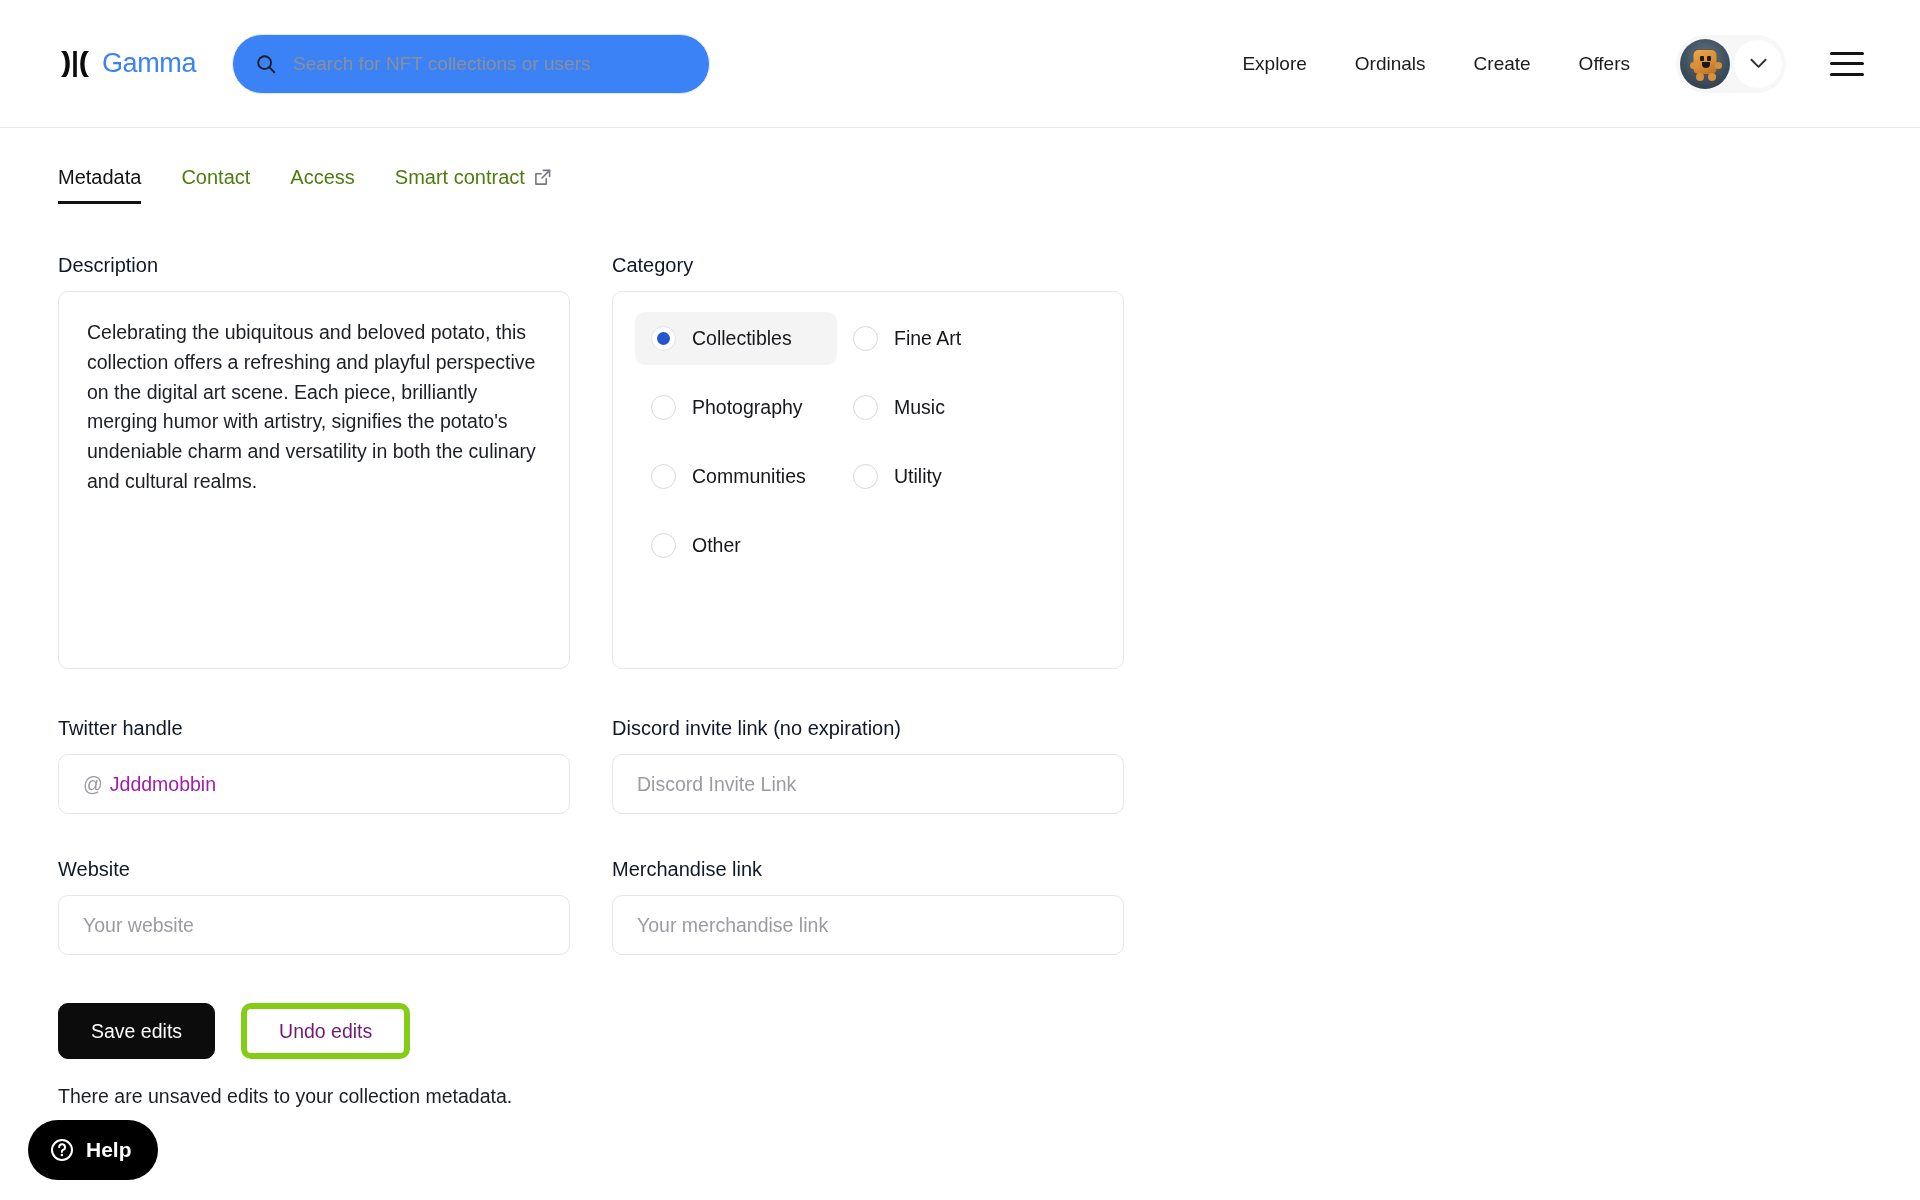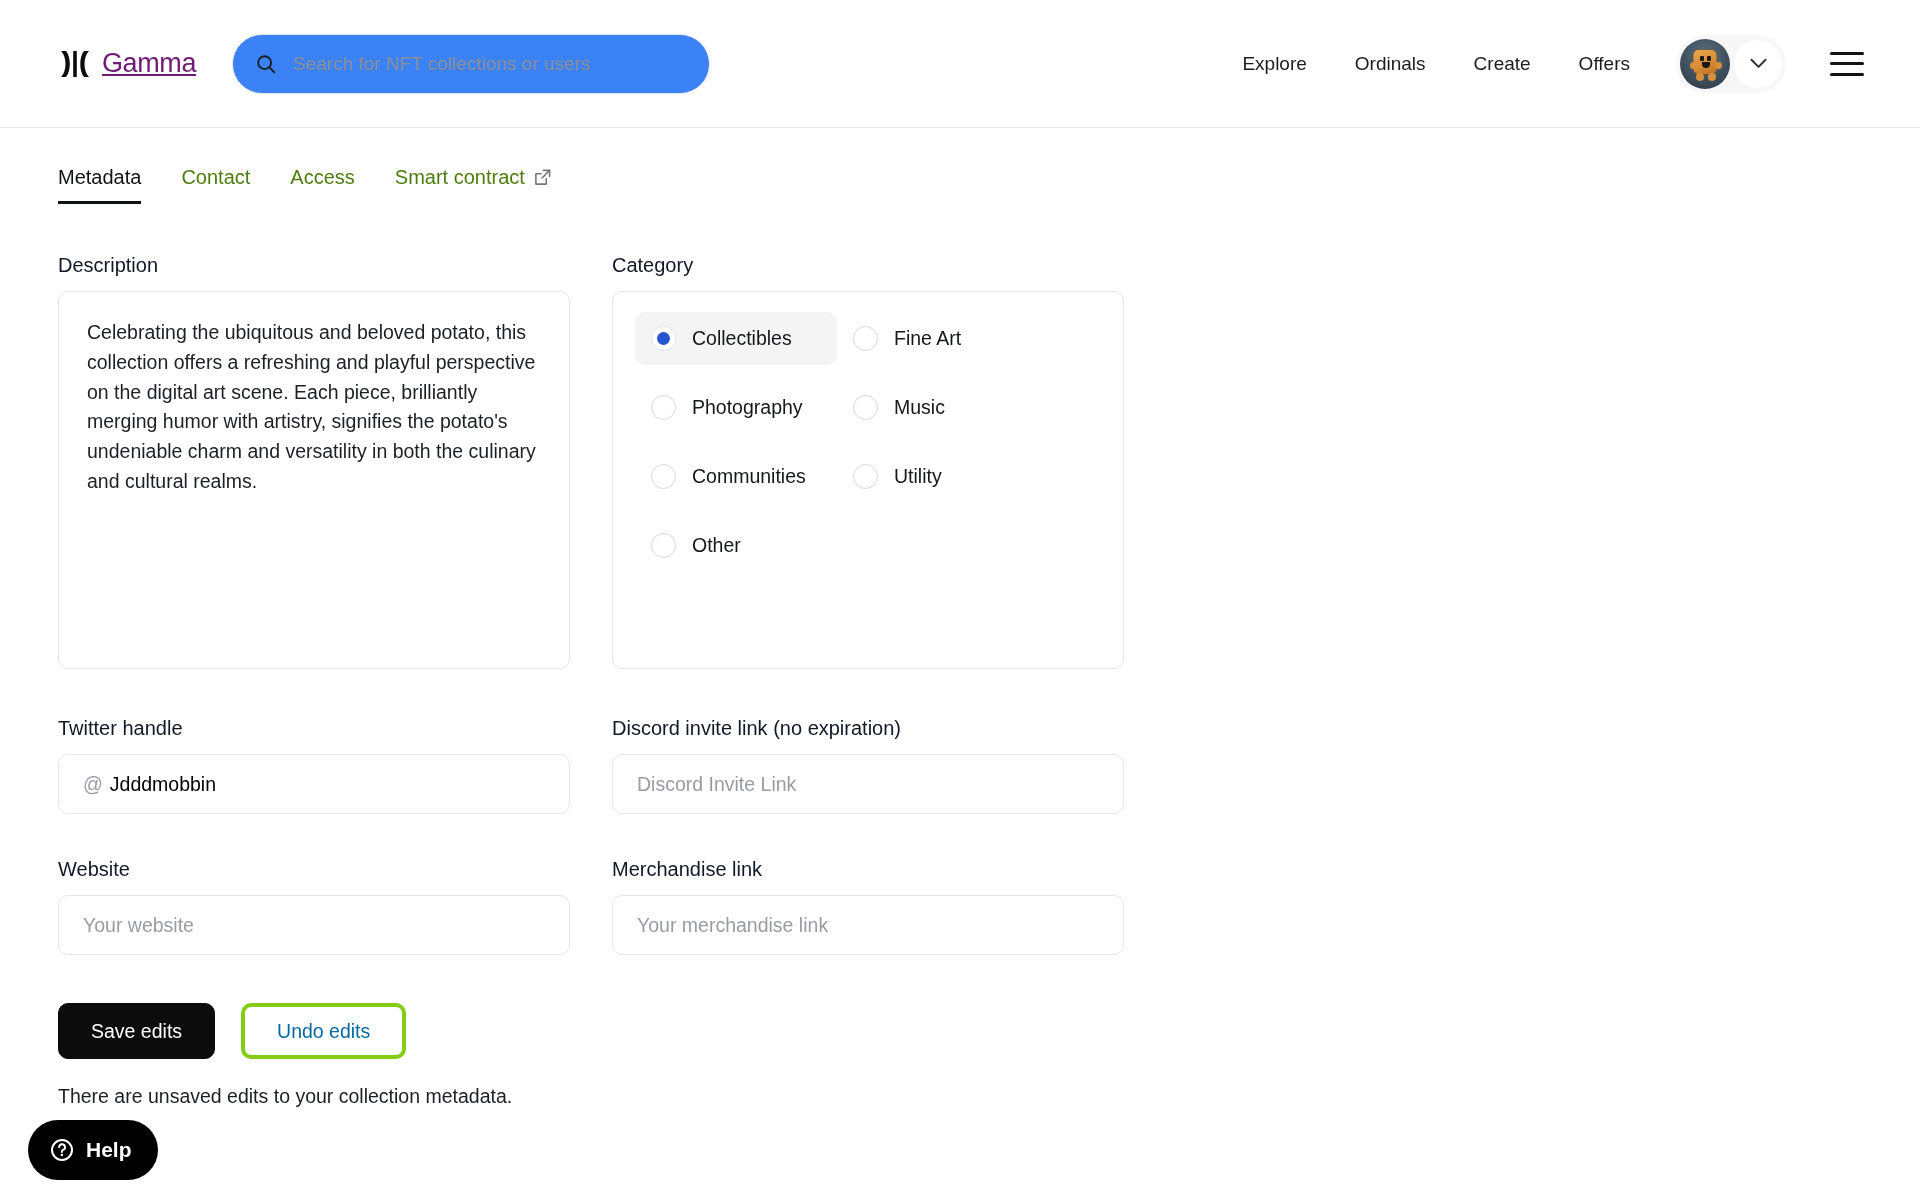--- a/index.html
+++ b/index.html
@@ -16,21 +16,21 @@
     position: relative;
     height: 128px;
     border-bottom: 1px solid #e9e9ea;
     display: flex;
     align-items: center;
     padding: 0 56px 0 58px;
   }
   .brand { display: flex; align-items: center; gap: 10px; }
   .brand-mark { width: 34px; height: 28px; display: block; }
   .brand-name {
-    font-size: 27px; letter-spacing: -0.4px; color: #701a75; font-weight: 400; text-decoration: underline;
+    font-size: 27px; letter-spacing: -0.4px; color: #3b82f6; font-weight: 400;
   }
 
   .search-wrap {
     margin-left: 36px;
     width: 478px; height: 60px;
     border: 1px solid #e7e7e9;
     border-radius: 32px;
     display: flex; align-items: center;
     padding: 0 22px;
     gap: 16px;
@@ -190,33 +190,33 @@
     border: 1px solid #e6e6e8;
     border-radius: 10px;
     display: flex; align-items: center;
     padding: 0 24px;
     background: #fff;
   }
   .prefix { color: #9a9ca2; font-size: 19.5px; margin-right: 7px; }
   .txt-input {
     border: 0; outline: 0; background: transparent;
     font-family: "Liberation Sans", sans-serif;
-    font-size: 19.5px; color: #000000; width: 100%;
+    font-size: 19.5px; color: #a21caf; width: 100%;
   }
   .txt-input::placeholder { color: #9a9ca2; }
 
   
   .actions { display: flex; gap: 26px; margin-top: 48px; }
   .btn {
     height: 56px; border-radius: 10px;
     font-size: 19.5px; font-family: "Liberation Sans", sans-serif;
     cursor: pointer; padding: 0 32px;
   }
   .btn-primary { background: #0c0c0d; color: #fff; border: 1px solid #0c0c0d; }
-  .btn-secondary { background: #fff; color: #0369a1; border: 4px solid #84cc16; }
+  .btn-secondary { background: #fff; color: #701a75; border: 6px solid #84cc16; }
 
   .status-text {
     margin-top: 26px;
     font-size: 19.5px; color: #1c1f24;
   }
 
   
   .help-btn {
     position: absolute; left: 28px; bottom: 20px;
     height: 60px; padding: 0 26px 0 22px;

